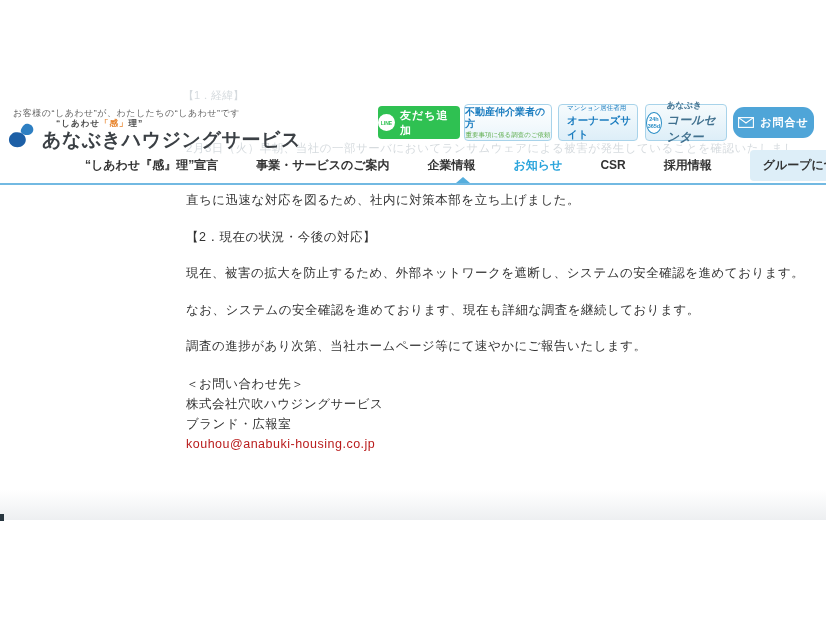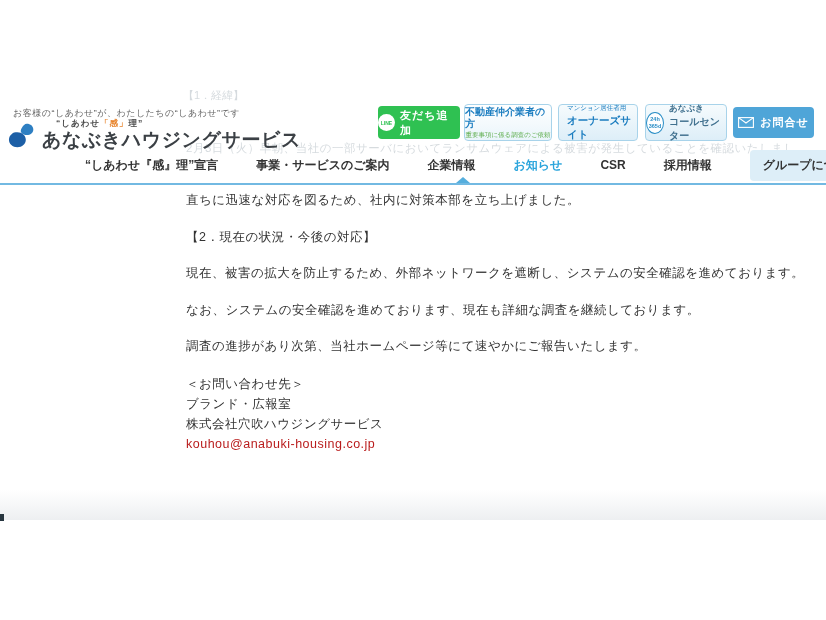--- a/index.html
+++ b/index.html
@@ -64,26 +64,26 @@
     background: linear-gradient(#f6fbfd, #ddeef8); border: 1px solid #a8d3ea;
     display: flex; align-items: center; justify-content: center; gap: 5px;
   }
   .call-badge {
     width: 22px; height: 22px; border-radius: 50%; border: 1.5px solid #2a8ec6;
     display: flex; flex-direction: column; align-items: center; justify-content: center;
     color: #2a8ec6; font-size: 5.5px; font-weight: bold; line-height: 1.1; background: #fff;
   }
   .btn-call .txt { display: flex; flex-direction: column; color: #41718f; }
   .btn-call .t1 { font-size: 8.5px; font-weight: bold; }
-  .btn-call .t2 { font-size: 10px; font-weight: bold; }
+  .btn-call .t2 { font-size: 12px; font-weight: bold; font-style: italic; }
 
   .btn-contact {
     left: 733px; top: 107px; width: 81px; height: 31px;
     background: #4fa5d8; color: #fff; display: flex; align-items: center; justify-content: center;
-    font-size: 11px; font-weight: bold; letter-spacing: 1px; gap: 6px;
+    font-size: 11px; font-weight: bold; letter-spacing: 1px; gap: 6px; border-radius: 11px;
   }
   .mail-icon { width: 16px; height: 11px; }
 
   
   .nav {
     position: absolute; left: 85px; top: 153px; z-index: 3;
     display: flex; align-items: center; gap: 38px; height: 24px;
   }
   .nav-item { font-size: 12px; font-weight: bold; color: #333; cursor: pointer; white-space: nowrap; }
   .nav-item.active { color: #2ba5dc; }
@@ -181,22 +181,22 @@
   <div class="nav-underline"></div>
 
   <div class="article">
     <p>直ちに迅速な対応を図るため、社内に対策本部を立ち上げました。</p>
     <p>【2．現在の状況・今後の対応】</p>
     <p>現在、被害の拡大を防止するため、外部ネットワークを遮断し、システムの安全確認を進めております。</p>
     <p>なお、システムの安全確認を進めております、現在も詳細な調査を継続しております。</p>
     <p>調査の進捗があり次第、当社ホームページ等にて速やかにご報告いたします。</p>
     <div class="contact-block">
       <div>＜お問い合わせ先＞</div>
+      <div>株式会社穴吹ハウジングサービス</div>
       <div>ブランド・広報室</div>
-      <div>株式会社穴吹ハウジングサービス</div>
       <a class="email-link">kouhou@anabuki-housing.co.jp</a>
     </div>
   </div>
 
   <div class="bottom-fade"></div>
   <div class="bottom-mark"></div>
 
 </div>
 
 </body></html>

